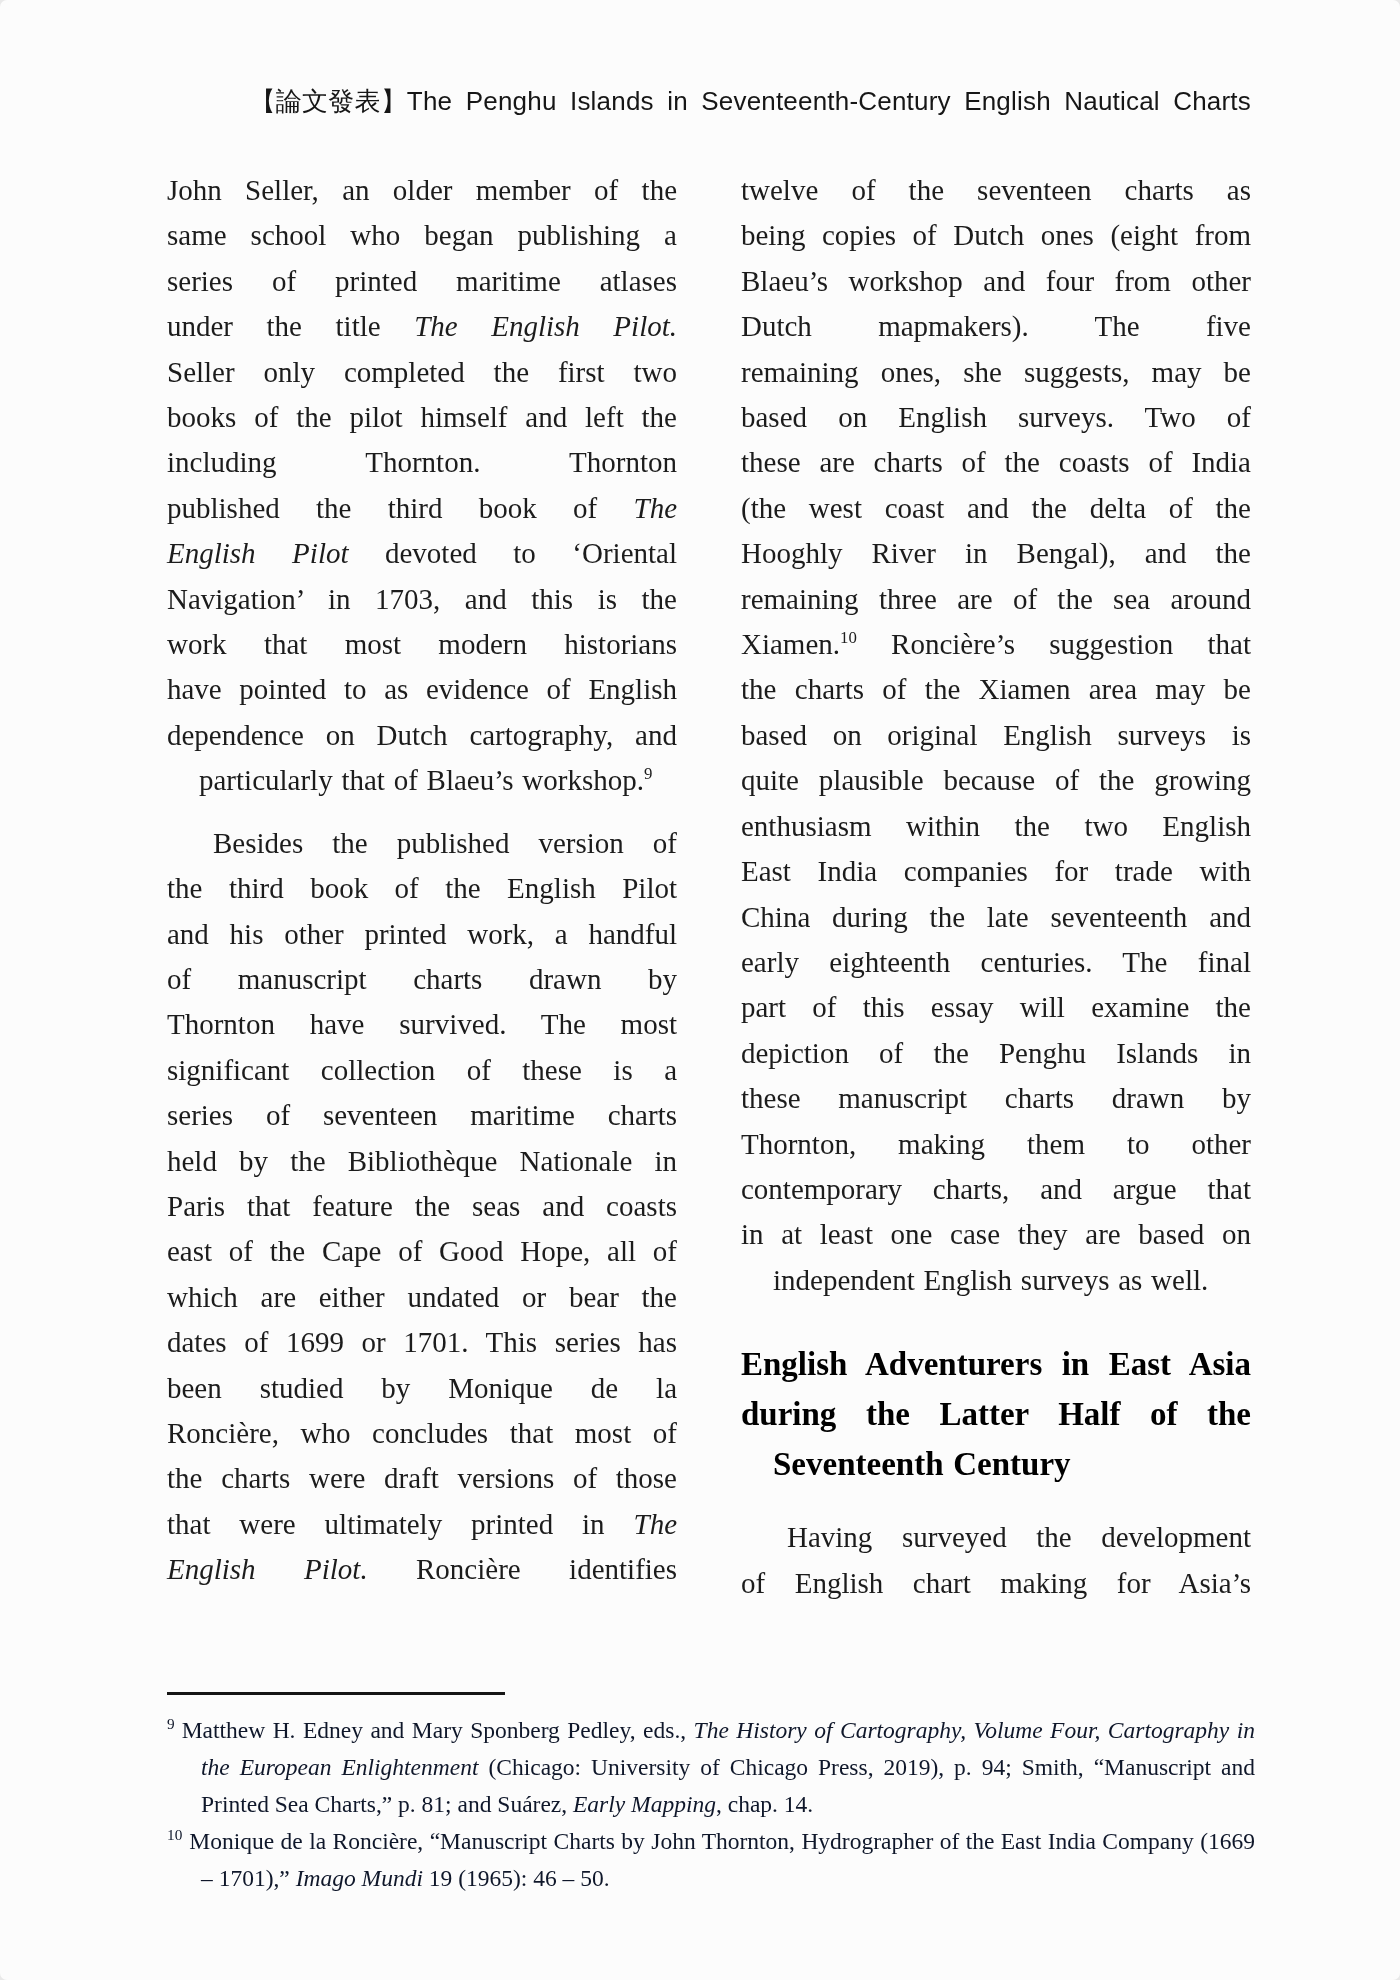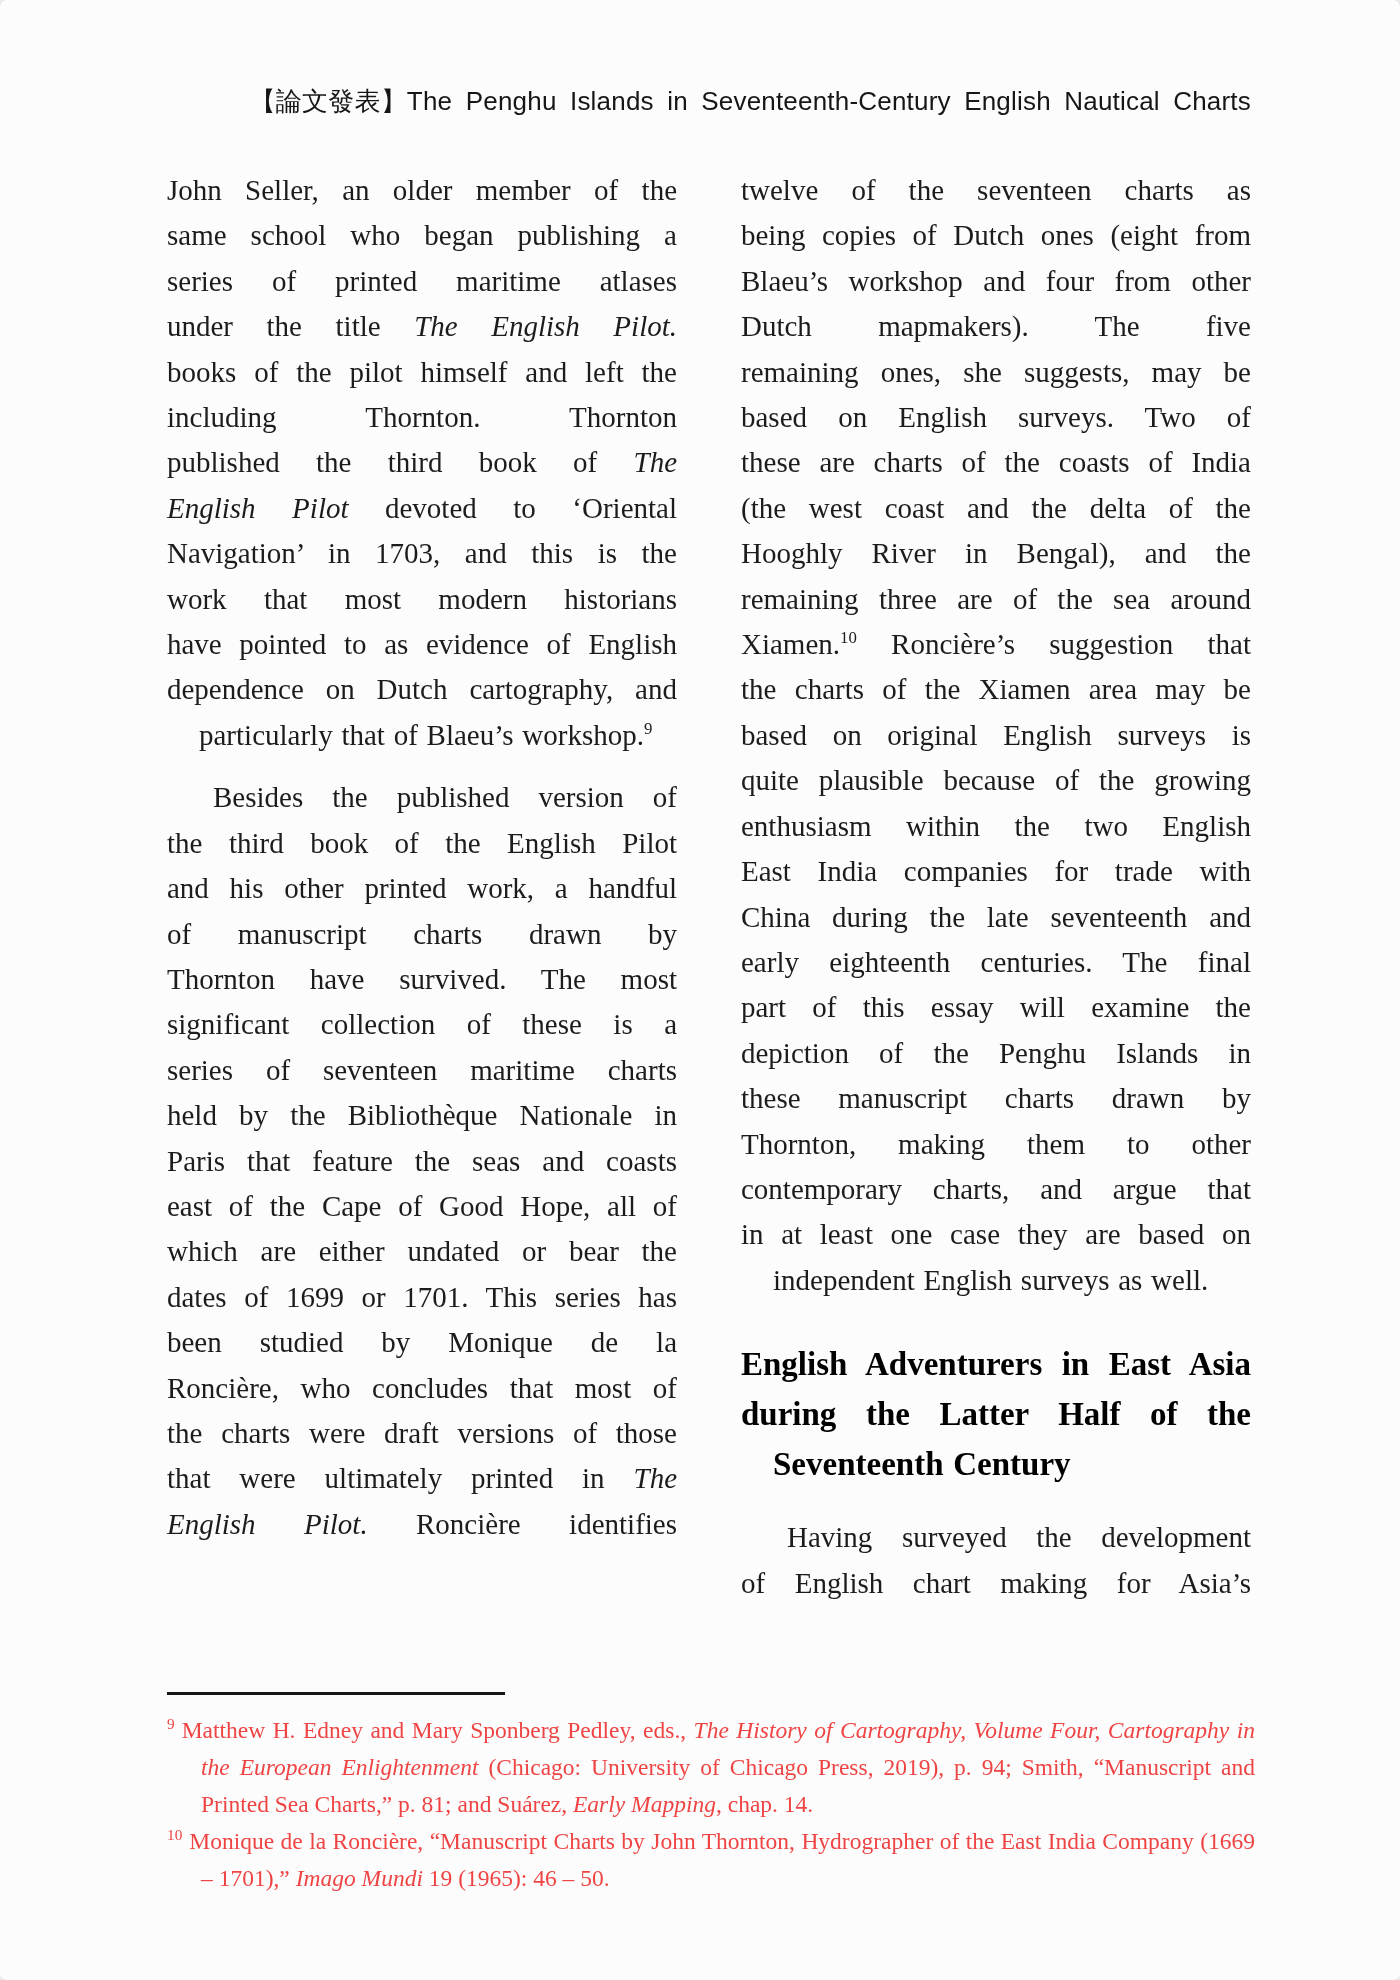--- a/index.html
+++ b/index.html
@@ -59,21 +59,21 @@
     position:absolute;
     top:1692px;left:167px;
     width:338px;height:3px;
     background:#161616;
   }
   .footnotes{
     position:absolute;
     top:1712px;left:167px;
     width:1088px;
     font:23.5px/37px "Liberation Serif", serif;
-    color:#ef4444;
+    color:#0f172a;
     text-align:justify;
   }
   .fn{
     padding-left:34px;
     text-indent:-34px;
   }
   .fn sup{
     font-size:0.65em;
     line-height:0;
     vertical-align:super;
@@ -97,20 +97,21 @@
 
   <div class="running-head">【論文發表】The Penghu Islands in Seventeenth-Century English Nautical Charts</div>
 
   <div class="columns">
     <div class="col">
       <div>
           <div class="line">John Seller, an older member of the</div>
           <div class="line">same school who began publishing a</div>
           <div class="line">series of printed maritime atlases</div>
           <div class="line">under the title <i>The English Pilot.</i></div>
+          <div class="line">Seller only completed the first two</div>
           <div class="line">books of the pilot himself and left the</div>
           <div class="line">including Thornton. Thornton</div>
           <div class="line">published the third book of <i>The</i></div>
           <div class="line"><i>English Pilot</i> devoted to ‘Oriental</div>
           <div class="line">Navigation’ in 1703, and this is the</div>
           <div class="line">work that most modern historians</div>
           <div class="line">have pointed to as evidence of English</div>
           <div class="line">dependence on Dutch cartography, and</div>
           <div class="line pend">particularly that of Blaeu’s workshop.<sup>9</sup></div>
           <div class="line ind pgap">Besides the published version of</div>

